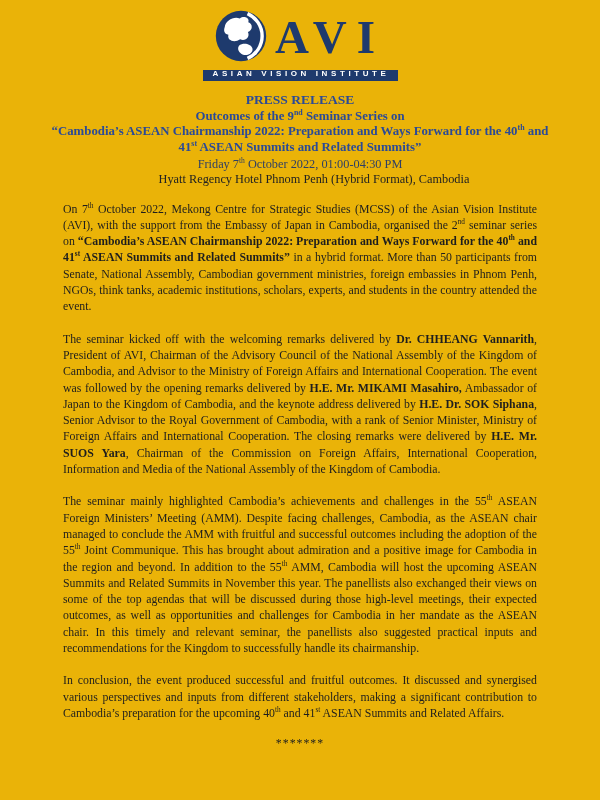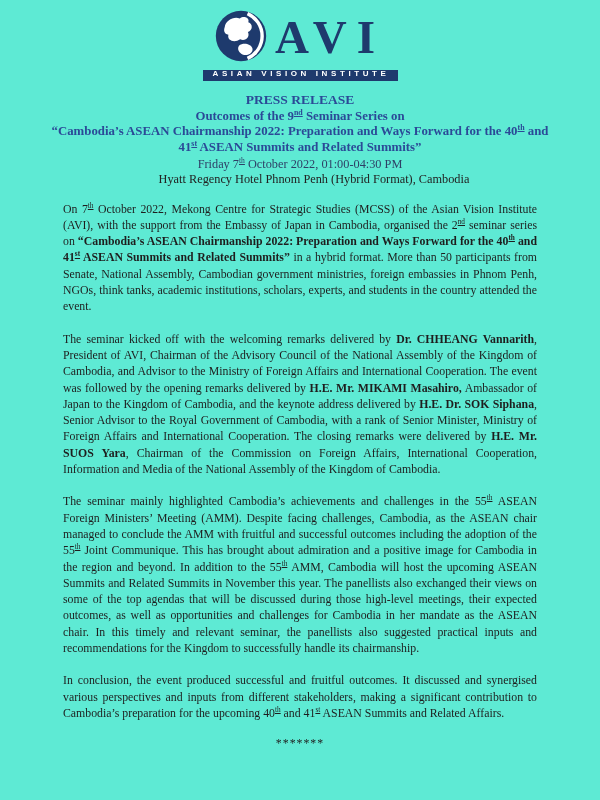--- a/index.html
+++ b/index.html
@@ -1,18 +1,18 @@
 <!DOCTYPE html>
 <html><head>
 <meta charset="utf-8">
 <style>
   html,body{margin:0;padding:0;background:#fdfdfd;}
   .page{
     width:600px;height:800px;margin:0 auto;position:relative;overflow:hidden;
-    background:#5eead4;box-sizing:border-box;padding-top:8px;
+    background:#eab308;box-sizing:border-box;padding-top:8px;
     font-family:"Liberation Serif","DejaVu Serif",serif;color:#1e1e1e;
   }
   .logo-block{text-align:center;}
   .logo-row{display:flex;align-items:flex-end;justify-content:center;gap:4px;height:54px;}
   .globe{width:52px;height:52px;display:block;}
   .avi-acronym{
     font-family:"Liberation Serif",serif;font-weight:bold;color:#1e3a6d;
     font-size:47px;line-height:50px;letter-spacing:10px;text-indent:4px;
   }
   .banner{
@@ -22,21 +22,21 @@
   }
   .hdr{text-align:center;}
   .h-press{color:#2b4a97;font-weight:bold;font-size:13.5px;margin-top:11px;line-height:16px;text-align:center;}
   .h-sub{color:#2b4a97;font-weight:bold;font-size:12.8px;line-height:16px;}
   .h-title{color:#2b4a97;font-weight:bold;font-size:12.8px;line-height:15.8px;width:508px;margin:0 auto;}
   .h-date{color:#2e3f66;font-size:12.3px;line-height:15.5px;margin-top:1px;text-align:center;}
   .h-venue{color:#222222;font-size:12.3px;line-height:15.5px;padding-left:28px;}
   .content{margin:13px 63px 0 63px;font-size:11.8px;line-height:16.3px;text-align:justify;}
   .content p{margin:0 0 16px 0;}
   .b{font-weight:bold;}
-  sup{font-size:0.62em;line-height:0;vertical-align:super;text-decoration:underline;}
+  sup{font-size:0.62em;line-height:0;vertical-align:super;}
   .end-mark{text-align:center;font-size:11.8px;letter-spacing:1px;margin-top:-2px;}
 </style>
 </head>
 <body>
 
 <div class="page">
 
   <div class="logo-block">
     <div class="logo-row">
       <svg class="globe" viewBox="0 0 64 64" aria-hidden="true">

